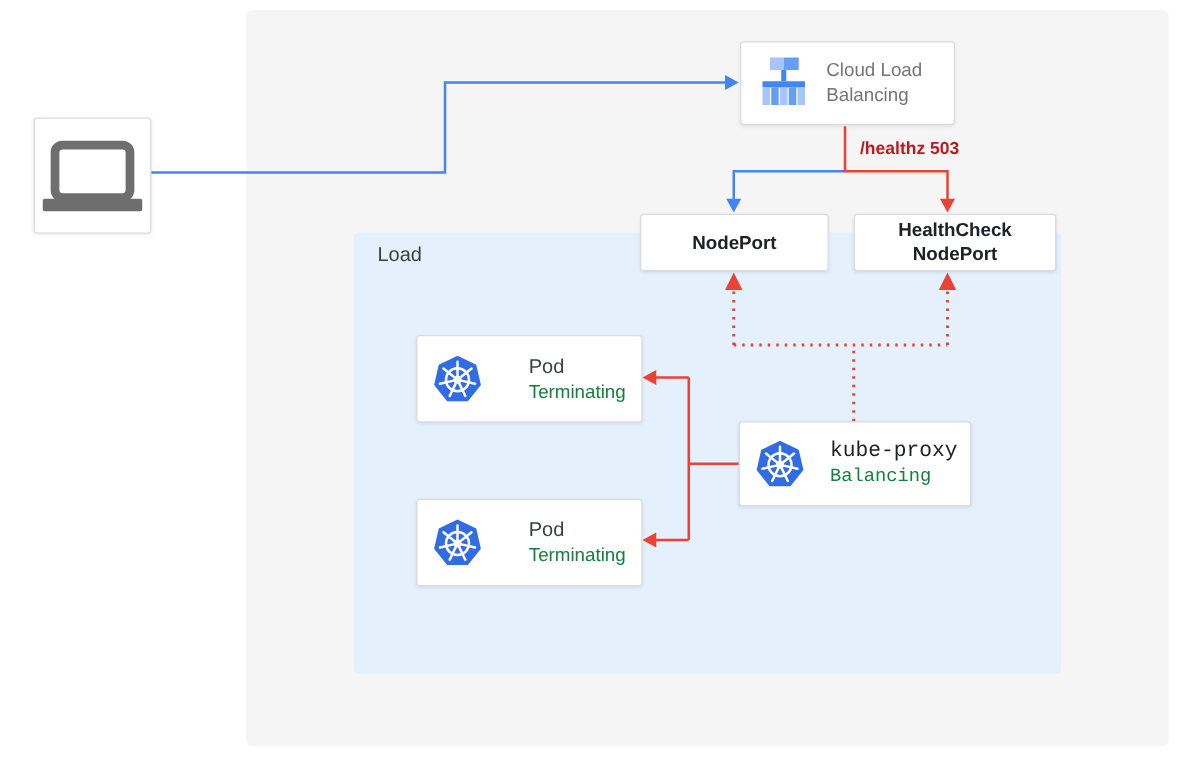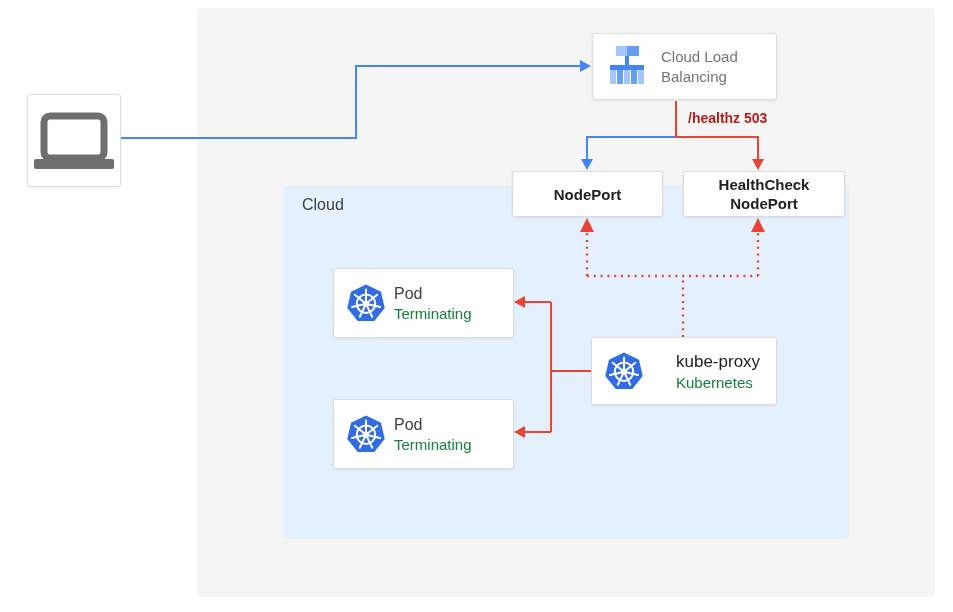--- a/index.html
+++ b/index.html
@@ -18,48 +18,48 @@
   .nodes-label{
     position:absolute;left:19px;top:10px;font-size:16px;color:#3C4043;
   }
   .edges{position:absolute;left:0;top:0;z-index:2;}
   .card{
     position:absolute;background:#ffffff;border:1px solid #DADCE0;border-radius:3px;
     box-shadow:0 1px 3px rgba(0,0,0,0.08);z-index:3;box-sizing:border-box;
     display:flex;align-items:center;
   }
   .laptop{left:27px;top:94px;width:94px;height:93px;justify-content:center;}
-  .clb{left:592px;top:33px;width:185px;height:67px;padding-left:10px;}
+  .clb{left:592px;top:33px;width:172px;height:67px;padding-left:10px;}
   .clb-text{margin-left:10px;font-size:15px;line-height:20px;color:#757575;width:86px;}
   .nodeport{left:512px;top:171px;width:151px;height:46px;justify-content:center;}
   .nodeport span{font-size:15px;font-weight:bold;color:#202124;}
   .hcnp{left:683px;top:171px;width:162px;height:46px;flex-direction:column;justify-content:center;}
   .hcnp span{font-size:15px;font-weight:bold;color:#202124;line-height:19px;display:block;text-align:center;}
   .pod1{left:333px;top:268px;width:181px;height:70px;padding-left:12px;}
   .pod2{left:333px;top:399px;width:181px;height:70px;padding-left:12px;}
   .kproxy{left:591px;top:337px;width:186px;height:68px;padding-left:12px;}
-  .node-texts{margin-left:8px;}
+  .node-texts{margin-left:37px;}
   .node-title{font-size:16px;color:#3C4043;}
   .node-sub{font-size:15px;color:#15803d;margin-top:2px;}
   .kproxy .node-title{font-size:17px;color:#202124;}
-  .kproxy .node-texts{margin-left:32px;}
+  .kproxy .node-texts{margin-left:20px;font-family:Liberation Mono, monospace;}
   .healthz{
     position:absolute;left:688px;top:110px;font-size:14px;font-weight:bold;color:#b91c1c;z-index:3;
   }
   .k8s-icon{width:40px;height:40px;flex:0 0 auto;}
 </style>
 </head>
 <body>
 
 <div class="canvas">
 
   <div class="panel"></div>
 
   <div class="nodes-group">
-    <div class="nodes-label">Cloud</div>
+    <div class="nodes-label">Load</div>
   </div>
 
   <svg class="edges" width="953" height="612" viewBox="0 0 953 612">
 
     <polyline points="121,138 356,138 356,66 581,66" fill="none" stroke="#4285F4" stroke-width="2"></polyline>
     <polygon points="591,66 580,60 580,72" fill="#4285F4"></polygon>
 
     <polyline points="676,137 587,137 587,161" fill="none" stroke="#4285F4" stroke-width="2"></polyline>
     <polygon points="587,170 581,159 593,159" fill="#4285F4"></polygon>
 
@@ -160,17 +160,17 @@
         <line x1="57.8" y1="53.8" x2="85.1" y2="60"></line>
         <line x1="53.5" y1="59.2" x2="65.6" y2="84.4"></line>
         <line x1="46.5" y1="59.2" x2="34.4" y2="84.4"></line>
         <line x1="42.2" y1="53.8" x2="14.9" y2="60"></line>
         <line x1="43.7" y1="47" x2="21.9" y2="29.6"></line>
       </g>
       <circle cx="50" cy="52" r="8" fill="#ffffff"></circle>
     </svg>
     <div class="node-texts">
       <div class="node-title">kube-proxy</div>
-      <div class="node-sub">Kubernetes</div>
+      <div class="node-sub">Balancing</div>
     </div>
   </div>
 
 </div>
 
 </body></html>

